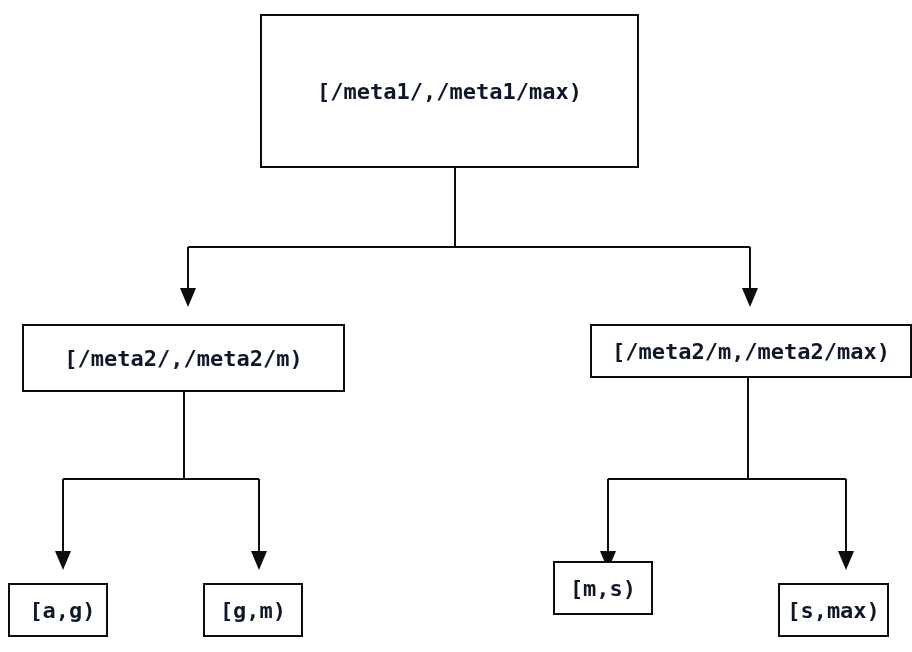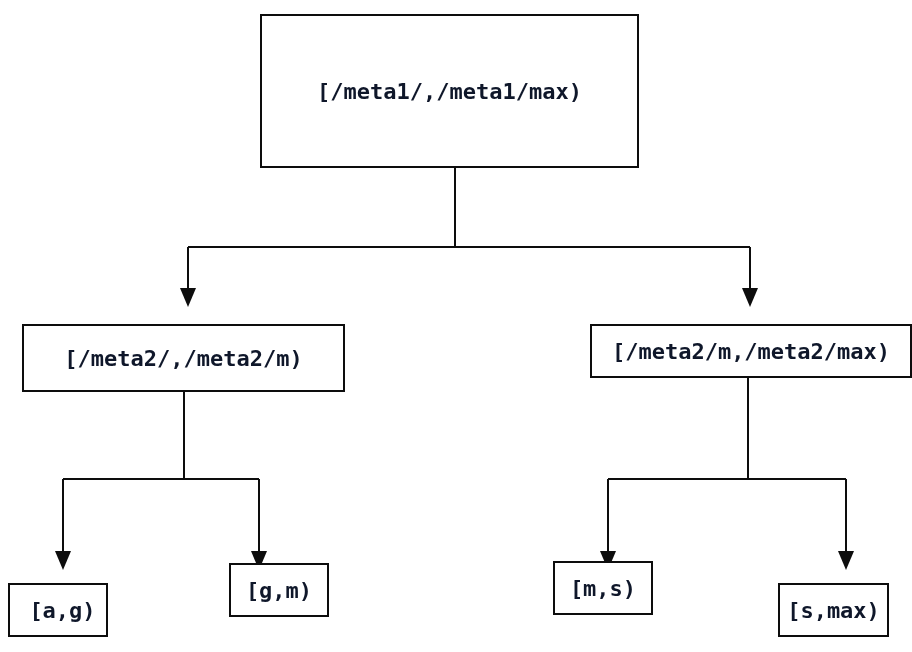--- a/index.html
+++ b/index.html
@@ -26,21 +26,21 @@
     justify-content: center;
     font-size: 22px;
     font-weight: 600;
     letter-spacing: 0px;
     white-space: nowrap;
   }
   .node-root  { left: 260px; top: 14px;  width: 379px; height: 154px; }
   .node-left  { left: 22px;  top: 324px; width: 323px; height: 68px; }
   .node-right { left: 582px; top: 324px; width: 322px; height: 54px; margin-left: 8px; }
   .node-leaf-ag   { left: 8px;   top: 583px; width: 100px; height: 54px; padding-left: 9px; }
-  .node-leaf-gm   { left: 203px; top: 563px; width: 100px; height: 54px; margin-left: 26px; }
+  .node-leaf-gm   { left: 203px; top: 583px; width: 100px; height: 54px; }
   .node-leaf-ms   { left: 553px; top: 561px; width: 100px; height: 54px; }
   .node-leaf-smax { left: 778px; top: 583px; width: 111px; height: 54px; }
   .edges {
     position: absolute;
     left: 0; top: 0;
     width: 912px;
     height: 652px;
     pointer-events: none;
   }
   .edge-line {

